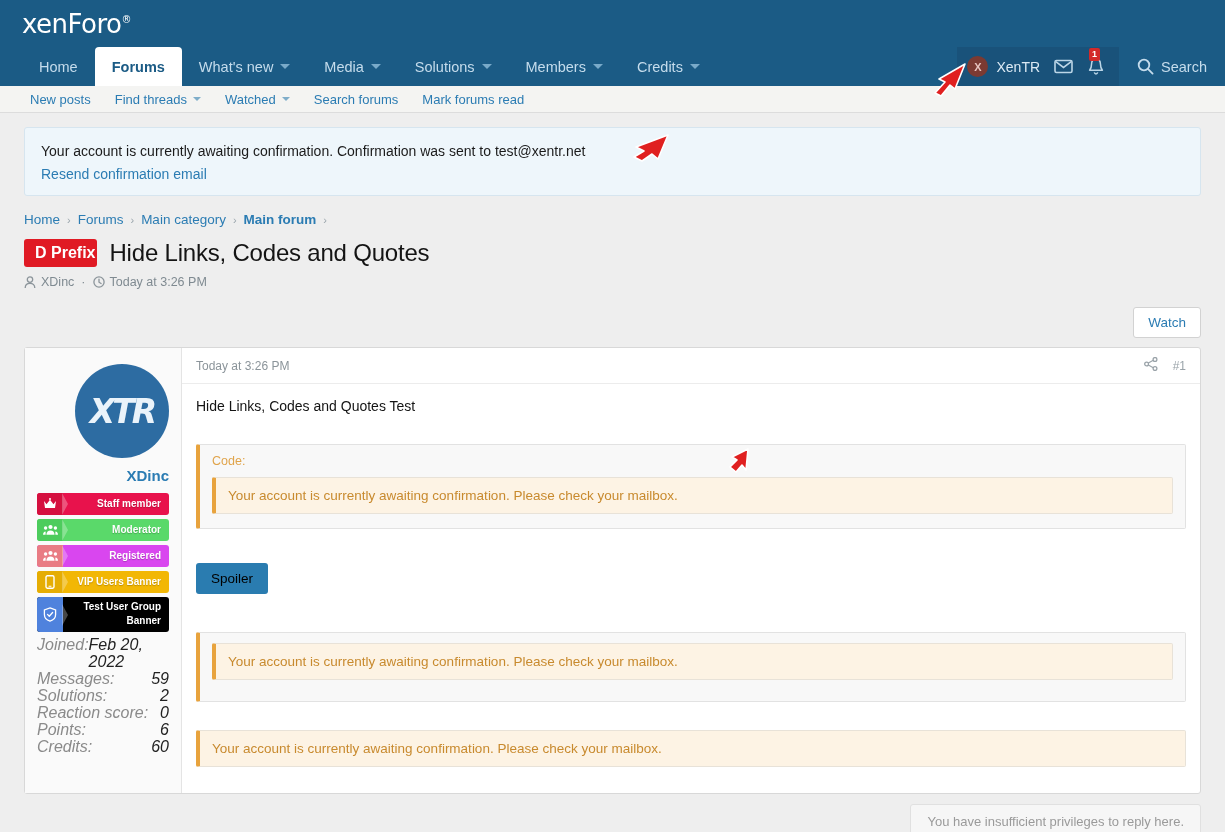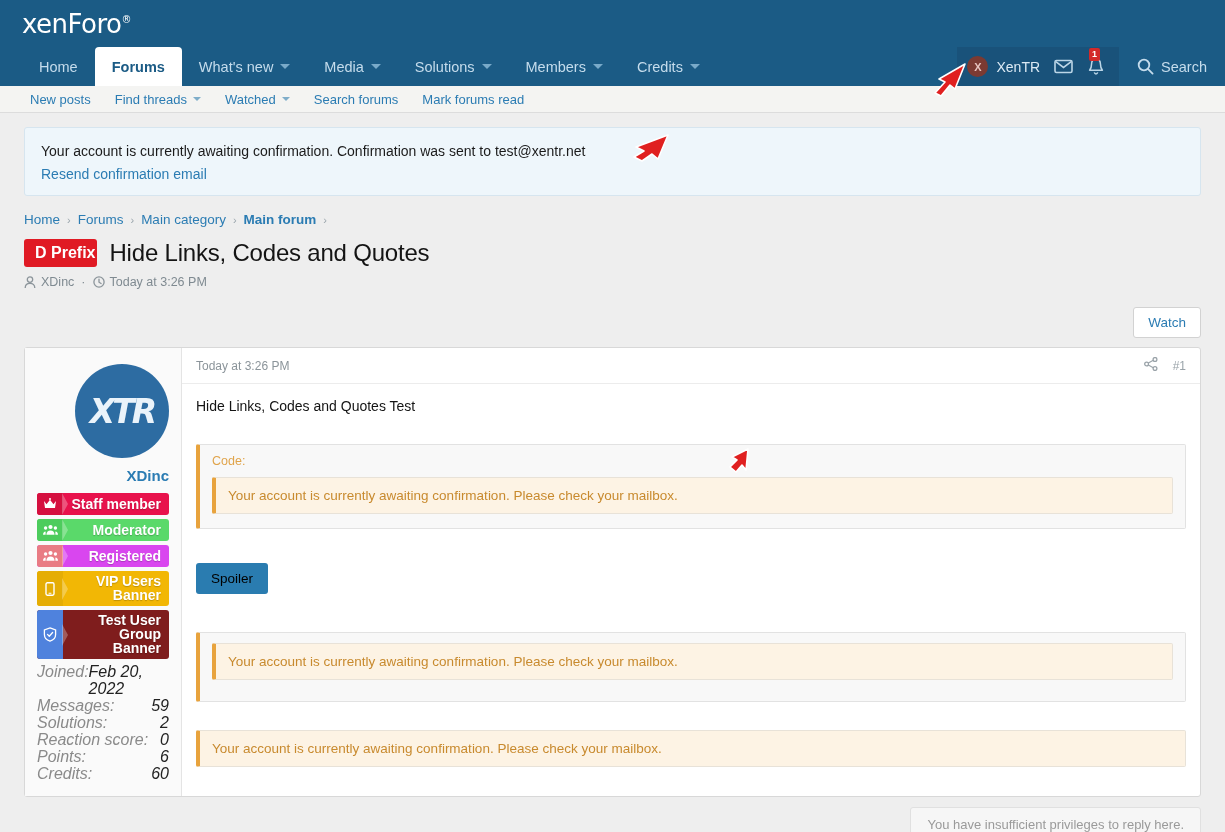--- a/index.html
+++ b/index.html
@@ -284,21 +284,21 @@
     transform: translateY(-50%);
     width: 0; height: 0;
     border-top: 11px solid transparent;
     border-bottom: 11px solid transparent;
     border-left: 6px solid rgba(255,255,255,0.28);
   }
   .banner-lbl {
     flex: 1;
     text-align: right;
     padding: 3px 8px 4px 4px;
-    font-size: 14px;
+    font-size: 10px;
     font-weight: bold;
     line-height: 14px;
     color: #ffffff;
     text-shadow: 0 1px 1px rgba(0,0,0,0.22);
   }
 
   .stats {
     width: 100%;
     margin-top: 4px;
     font-size: 16px;
@@ -577,21 +577,21 @@
         <div class="banner" style="background:#f2b705">
           <span class="banner-ico" style="background:#e5ad04">
             <svg width="10" height="14" viewBox="0 0 10 14">
               <rect x="1" y="0.8" width="8" height="12.4" rx="1.4" fill="none" stroke="#ffffff" stroke-width="1.4"></rect>
               <line x1="3.6" y1="11.2" x2="6.4" y2="11.2" stroke="#ffffff" stroke-width="1.1"></line>
             </svg>
           </span>
           <span class="banner-lbl">VIP Users Banner</span>
         </div>
 
-        <div class="banner" style="background:#7f1d1d">
+        <div class="banner" style="background:#000000">
           <span class="banner-ico" style="background:#4f82dd">
             <svg width="14" height="15" viewBox="0 0 14 15">
               <path d="M7 0.9 L12.6 3 L12.6 7.6 C12.6 11 10.1 13.3 7 14.2 C3.9 13.3 1.4 11 1.4 7.6 L1.4 3 Z" fill="none" stroke="#ffffff" stroke-width="1.3"></path>
               <path d="M4.5 7.4 L6.3 9.2 L9.6 5.5" fill="none" stroke="#ffffff" stroke-width="1.3" stroke-linecap="round" stroke-linejoin="round"></path>
             </svg>
           </span>
           <span class="banner-lbl">Test User Group Banner</span>
         </div>
 
       </div>

